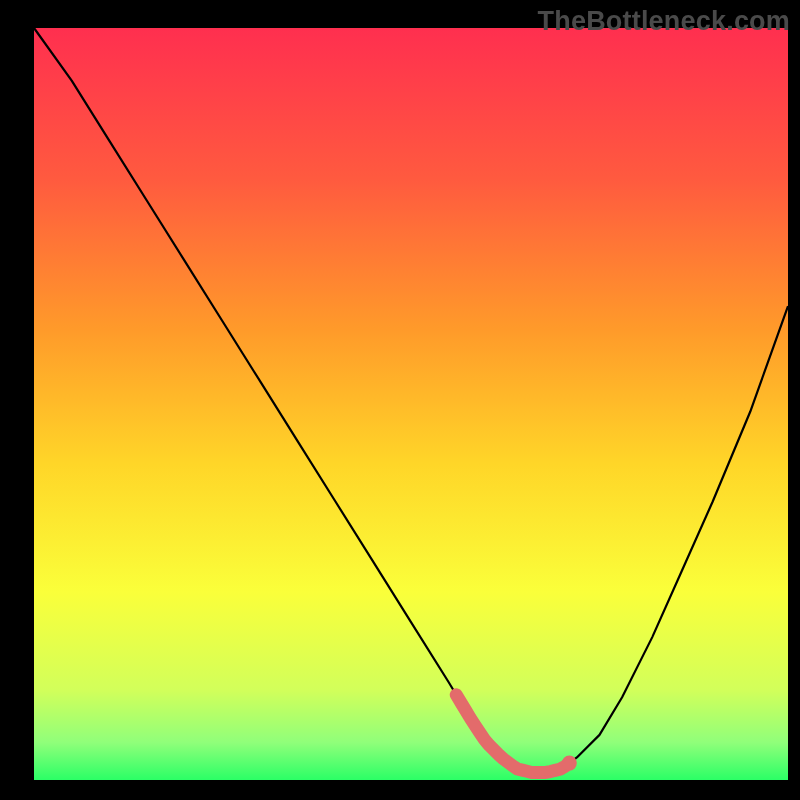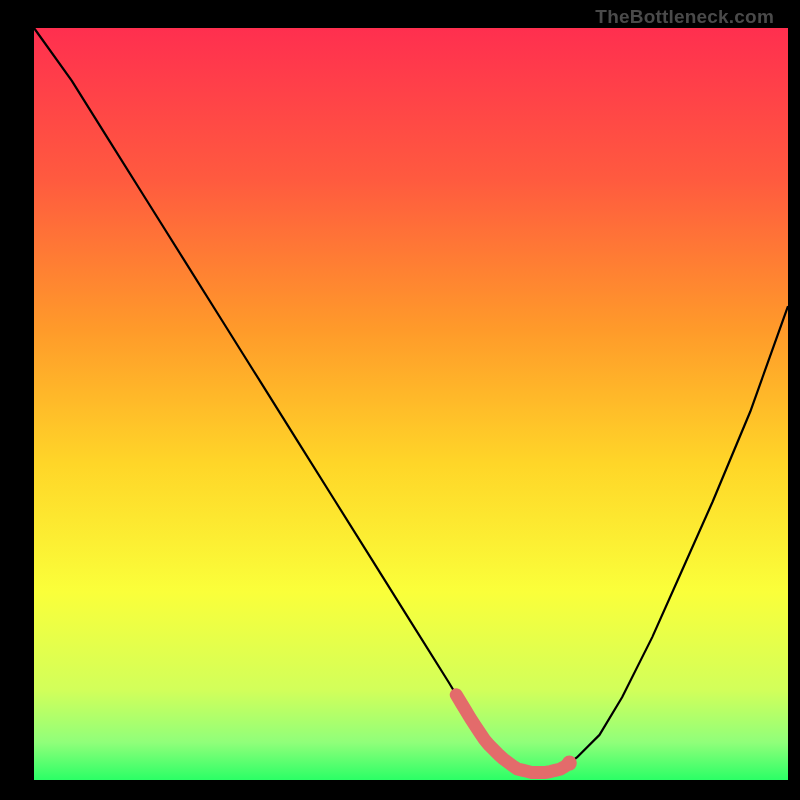--- a/index.html
+++ b/index.html
@@ -13,23 +13,23 @@
   }
   .frame {
     position: relative;
     width: 800px;
     height: 800px;
     background: #000;
   }
   .watermark {
     position: absolute;
     top: 6px;
-    right: 26px;
+    right: 10px;
     color: #4a4a4a;
-    font-size: 19px;
+    font-size: 27px;
     font-weight: bold;
     letter-spacing: 0.2px;
     z-index: 20;
   }
   svg {
     position: absolute;
     inset: 0;
   }
 </style>
 </head>

